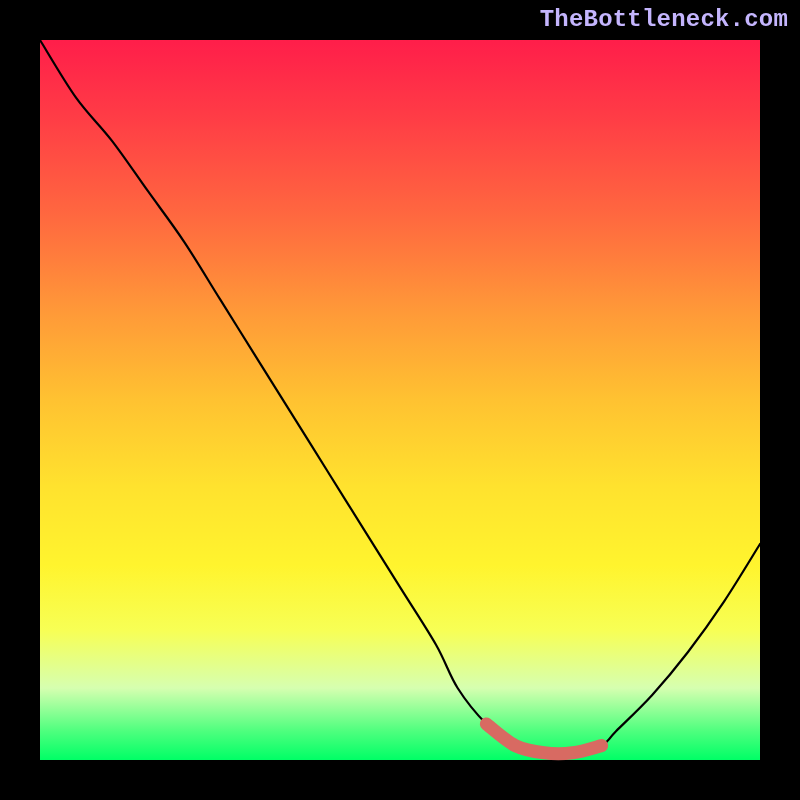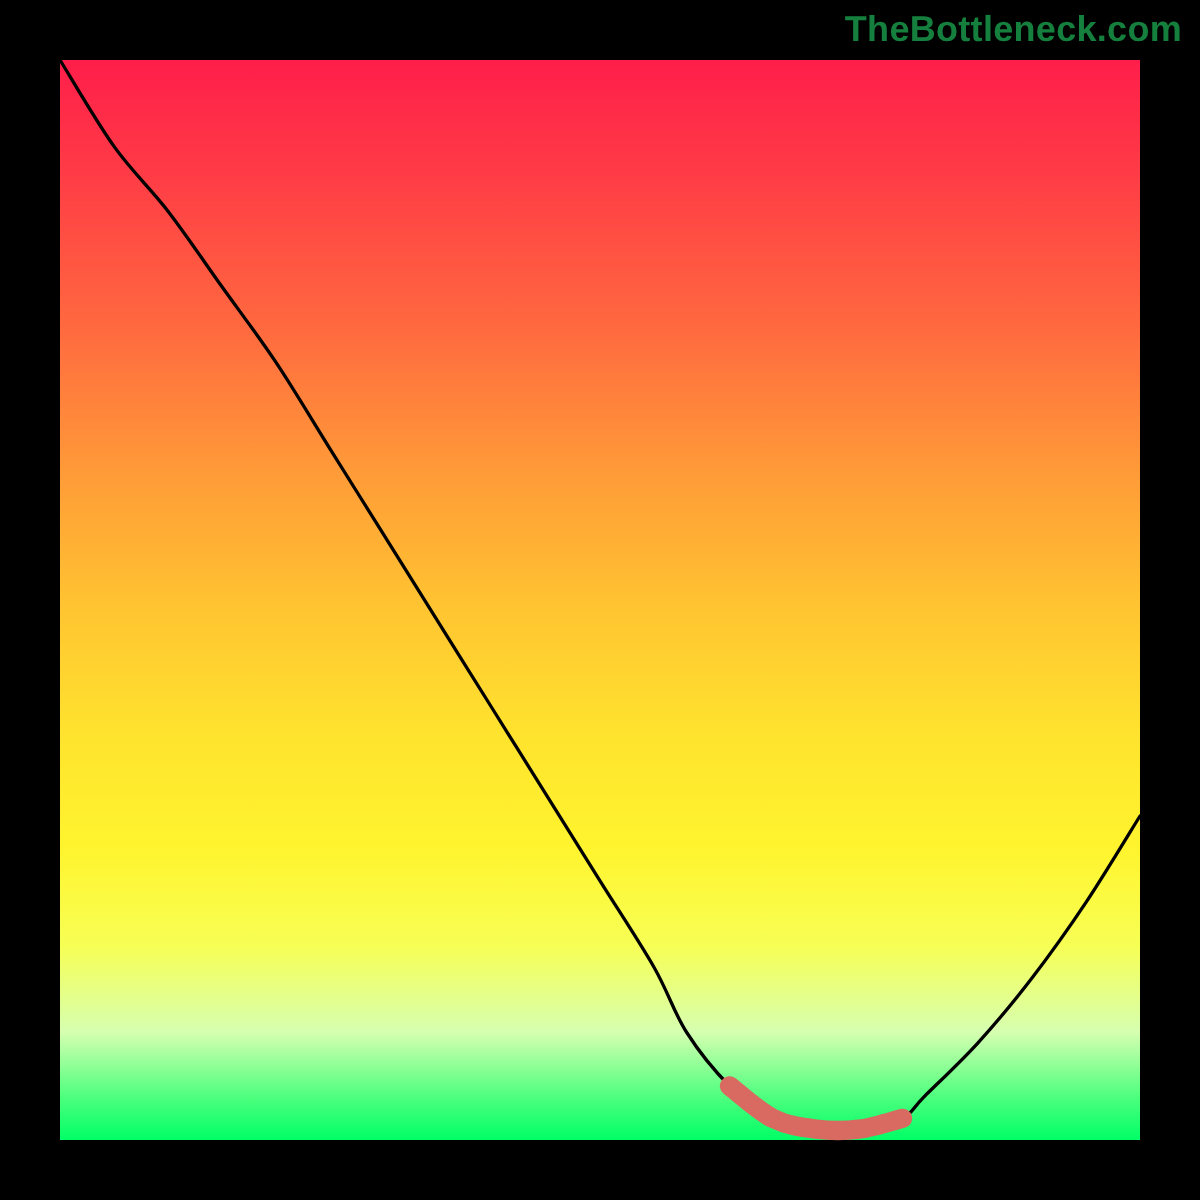--- a/index.html
+++ b/index.html
@@ -7,24 +7,24 @@
   .frame {
     position: relative;
     width: 800px;
     height: 800px;
     background: #000;
   }
   .watermark {
     position: absolute;
     top: 6px;
     right: 12px;
-    font-family: Liberation Sans, sans-serif;
+    font-family: Liberation Mono, monospace;
     font-size: 24px;
     font-weight: 600;
-    color: #15803d;
+    color: #c4b5fd;
     letter-spacing: 0.2px;
   }
   .plot {
     position: absolute;
     left: 40px;
     top: 40px;
     width: 720px;
     height: 720px;
     background: linear-gradient(
       to bottom,

